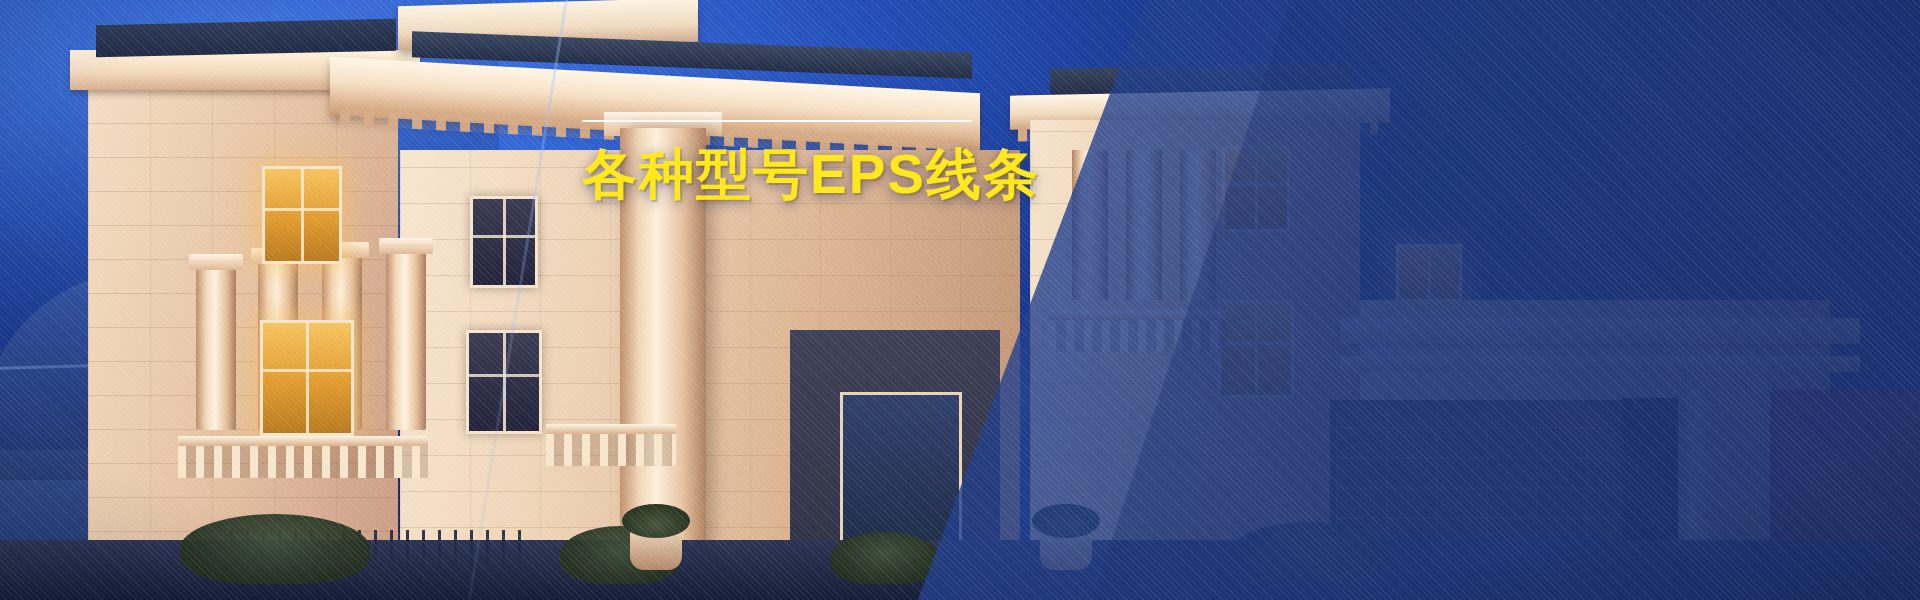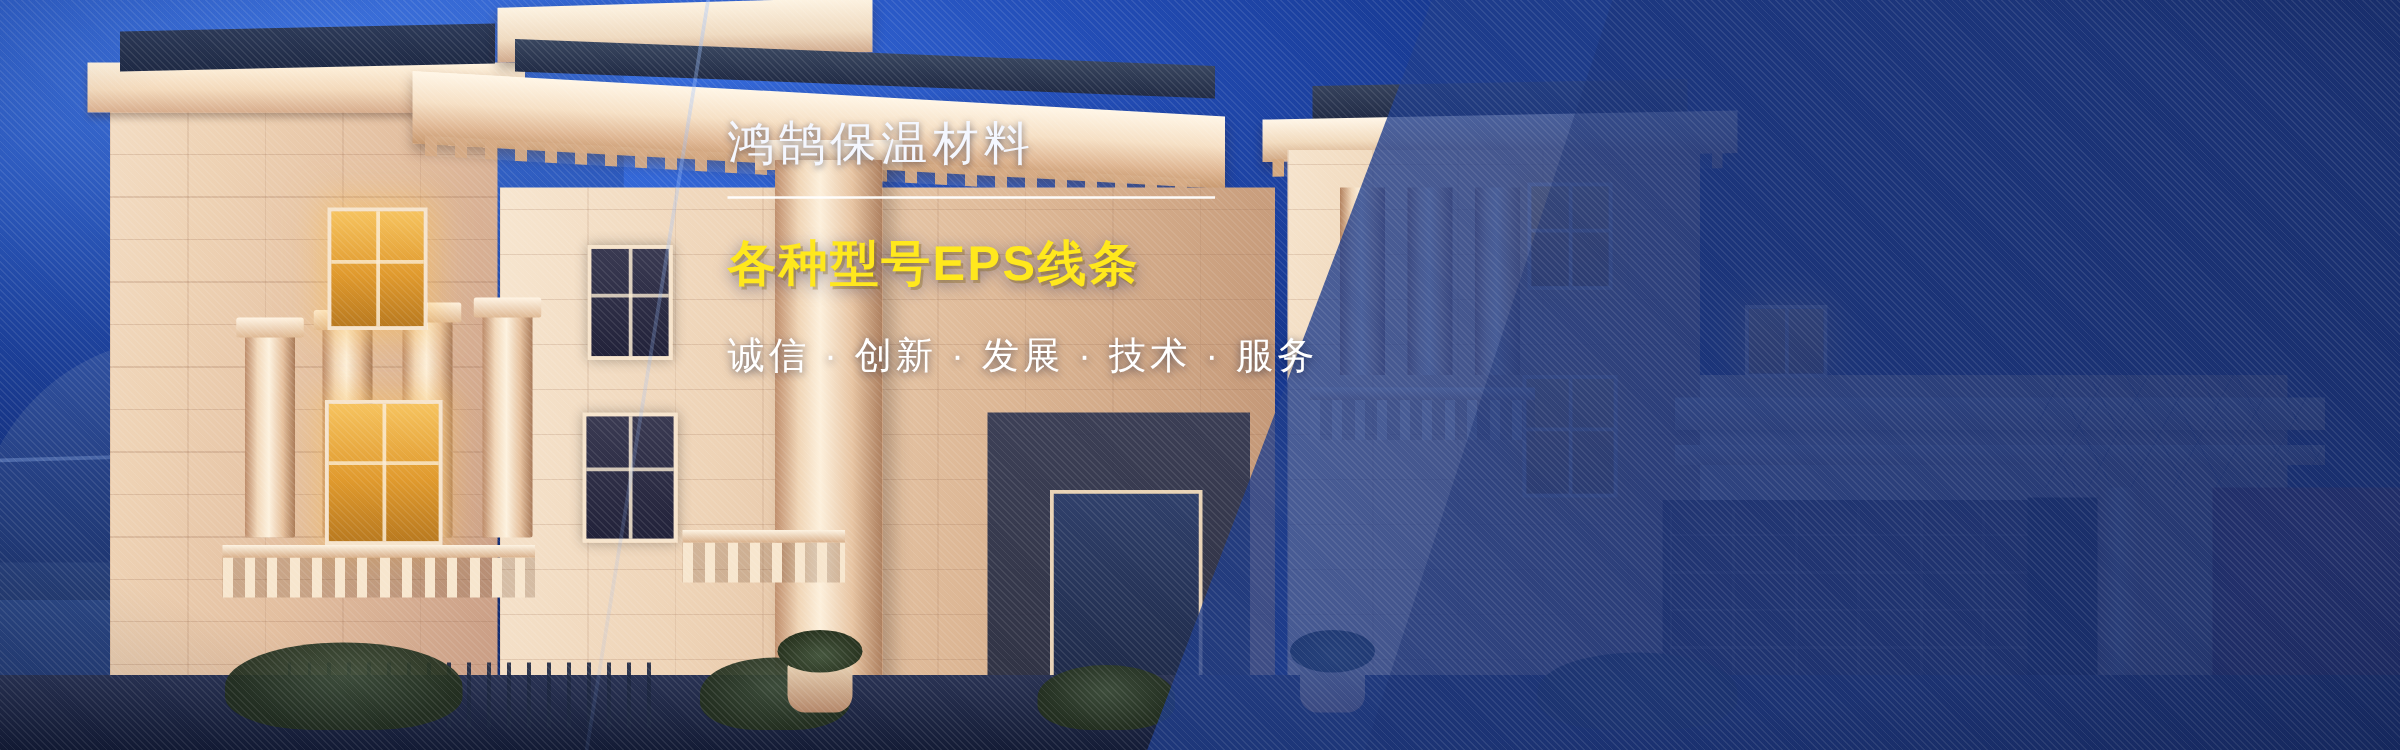--- a/index.html
+++ b/index.html
@@ -352,22 +352,22 @@
     line-height:1;
     white-space:nowrap;
   }
   .rule{
     margin-top:24px;
     width:390px;height:2px;
     background:#ffffff;
     opacity:.95;
   }
   .head{
-    margin-top:32px;
-    font-size:39px;
+    margin-top:22px;
+    font-size:55px;
     font-weight:bold;
     color:#ffe81d;
     letter-spacing:2px;
     line-height:1.10;
     white-space:nowrap;
     text-shadow:
       2px 2px 0 rgba(120,90,0,.30),
       0 3px 12px rgba(30,40,100,.55);
   }
   .head .l2{display:block;}
@@ -500,21 +500,19 @@
   </div>
 
   <div class="overlay-panel"></div>
   <div class="overlay-panel2"></div>
   <div class="overlay-edge"></div>
 
   <div class="hatch"></div>
   <div class="vignette"></div>
 
   <div class="copy">
-    <div class="brand">鸿鹄保温材料</div>
     <div class="rule"></div>
     <div class="head">
       <span class="l1">各种型号EPS线条</span>
     </div>
-    <div class="tag">诚信 · 创新 · 发展 · 技术 · 服务</div>
   </div>
 
 </div>
 
 </body></html>

